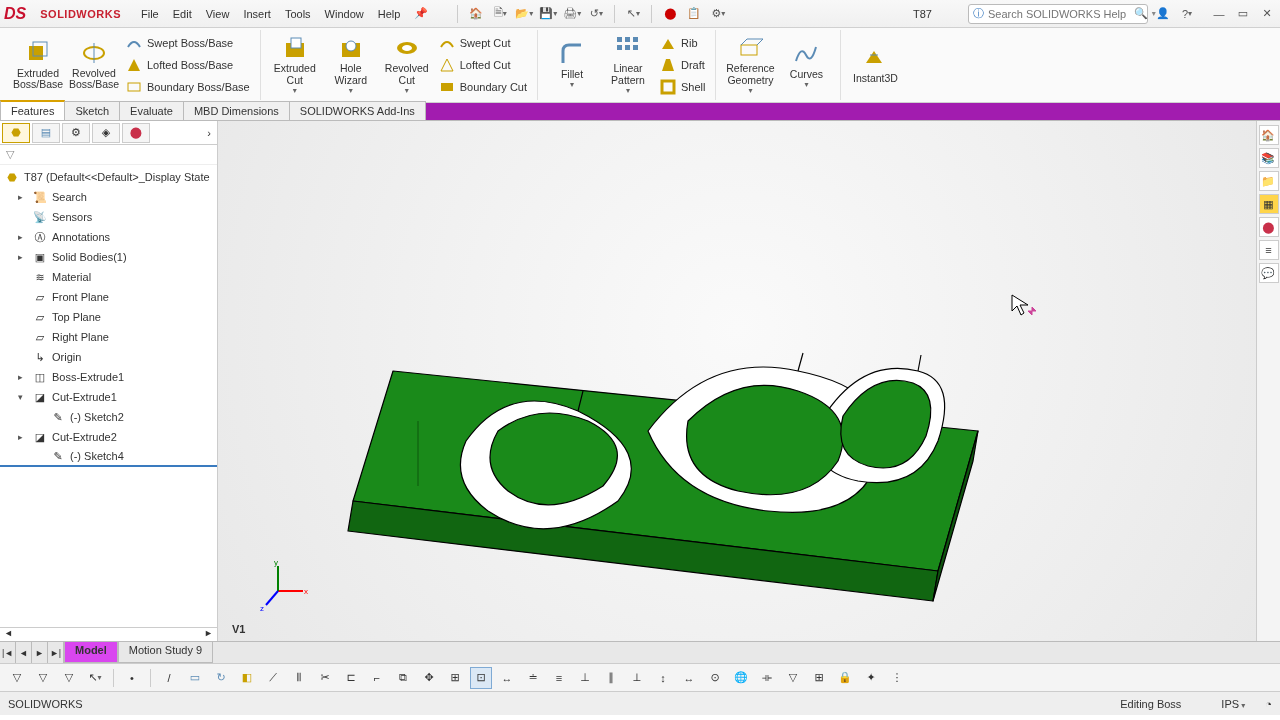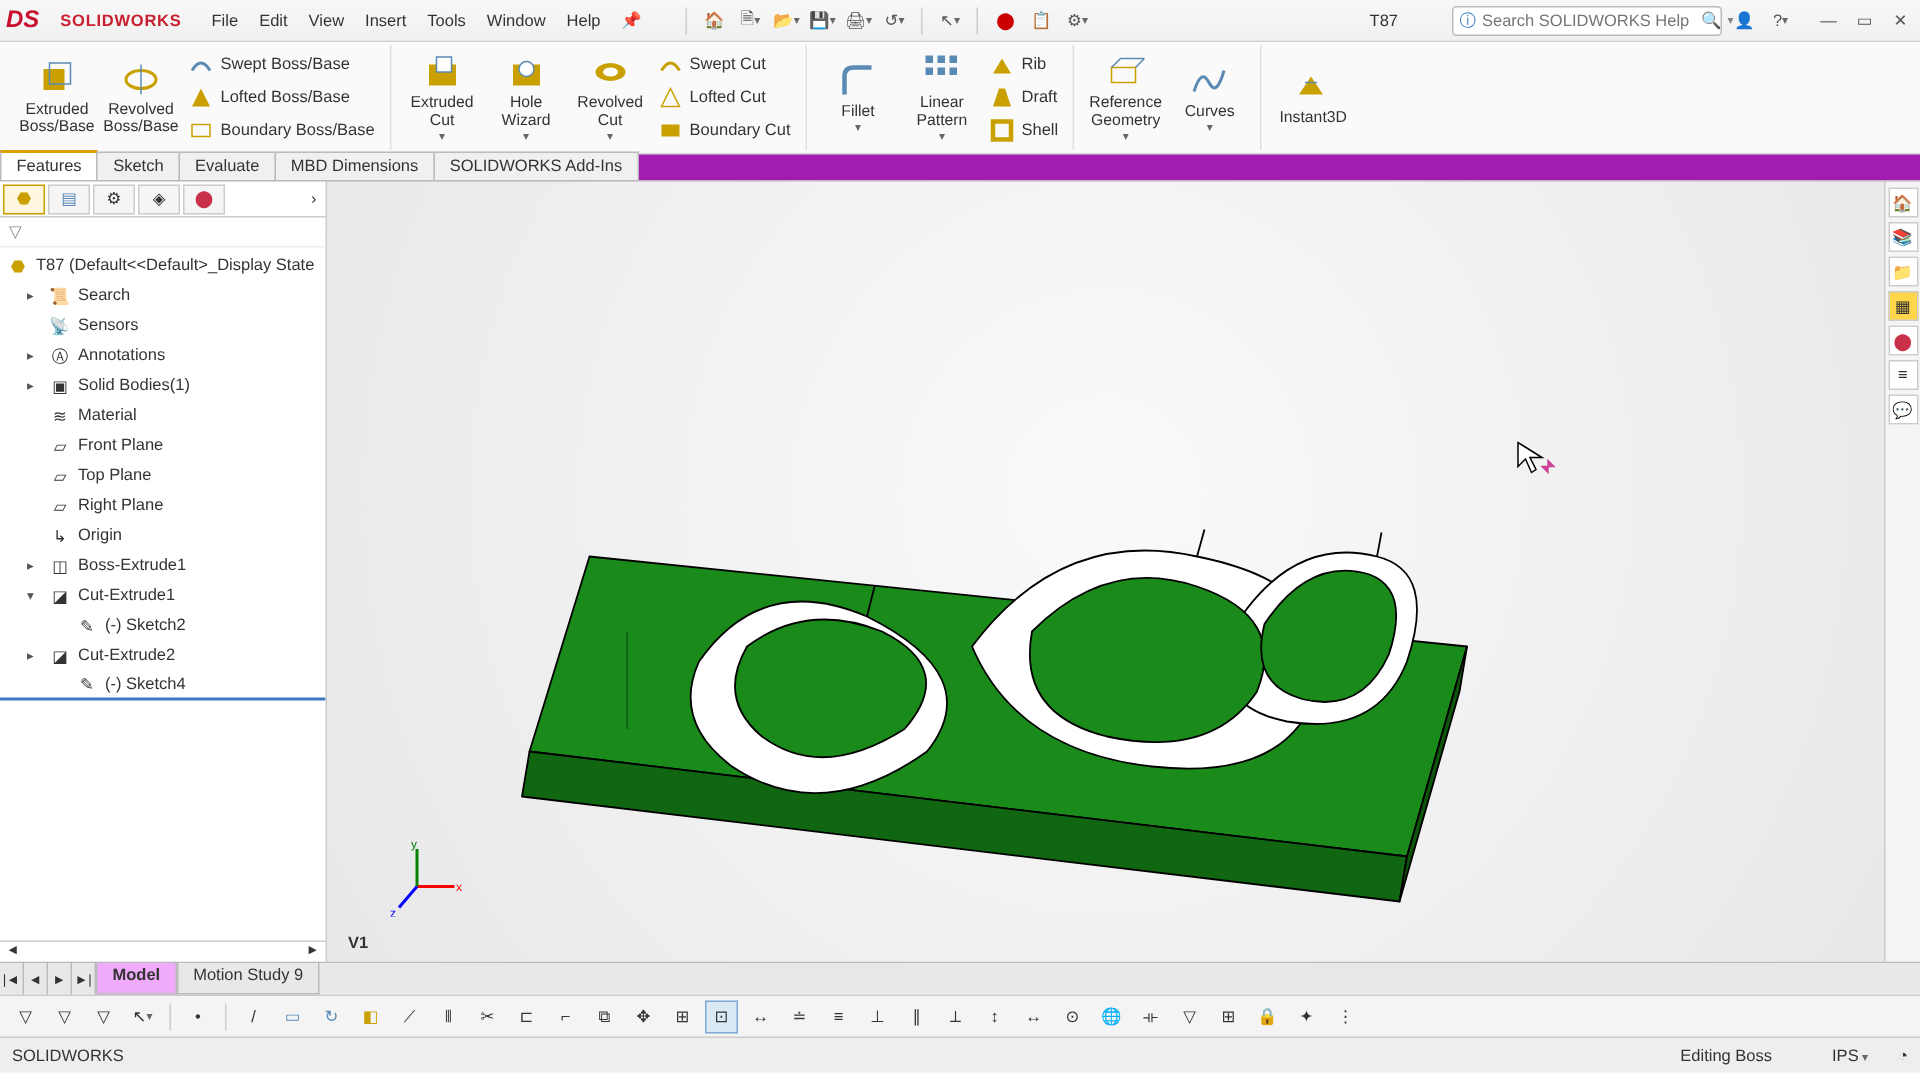--- a/index.html
+++ b/index.html
@@ -66,21 +66,21 @@
 
 
 .right-strip { width: 24px; background: #f4f4f4; border-left: 1px solid #ccc; display: flex; flex-direction: column; align-items: center; padding: 4px 0; gap: 3px; }
 .right-strip .rbtn { width: 20px; height: 20px; border: 1px solid #ccc; background: #fff; cursor: pointer; display:flex; align-items:center; justify-content:center; font-size:11px;}
 
 
 .model-tabs { height: 22px; display: flex; align-items: stretch; background: #e8e8e8; border-top: 1px solid #bbb; }
 .nav-btns { display: flex; }
 .nav-btns div { width: 16px; border-right: 1px solid #bbb; display:flex; align-items:center; justify-content:center; cursor:pointer; font-size:9px; }
 .mtab { padding: 2px 10px; border: 1px solid #bbb; border-top: none; cursor: pointer; }
-.mtab.active { background: #f0abfc; font-weight: bold; }
+.mtab.active { background: #d946ef; font-weight: bold; }
 
 
 .bottom-toolbar { height: 28px; background: #f4f4f4; border-top: 1px solid #ccc; display: flex; align-items: center; padding: 0 6px; gap: 4px; }
 .bottom-toolbar .sep { width: 1px; height: 18px; background: #ccc; margin: 0 3px; }
 .bt-btn { width: 22px; height: 22px; display:flex; align-items:center; justify-content:center; cursor:pointer; border:1px solid transparent; }
 .bt-btn.on { background:#dbe8f5; border-color:#7faad4; }
 
 
 .status { height: 24px; background: #eee; border-top: 1px solid #ccc; display: flex; align-items: center; padding: 0 8px; font-size: 11px; }
 .status .spacer { flex: 1; }

